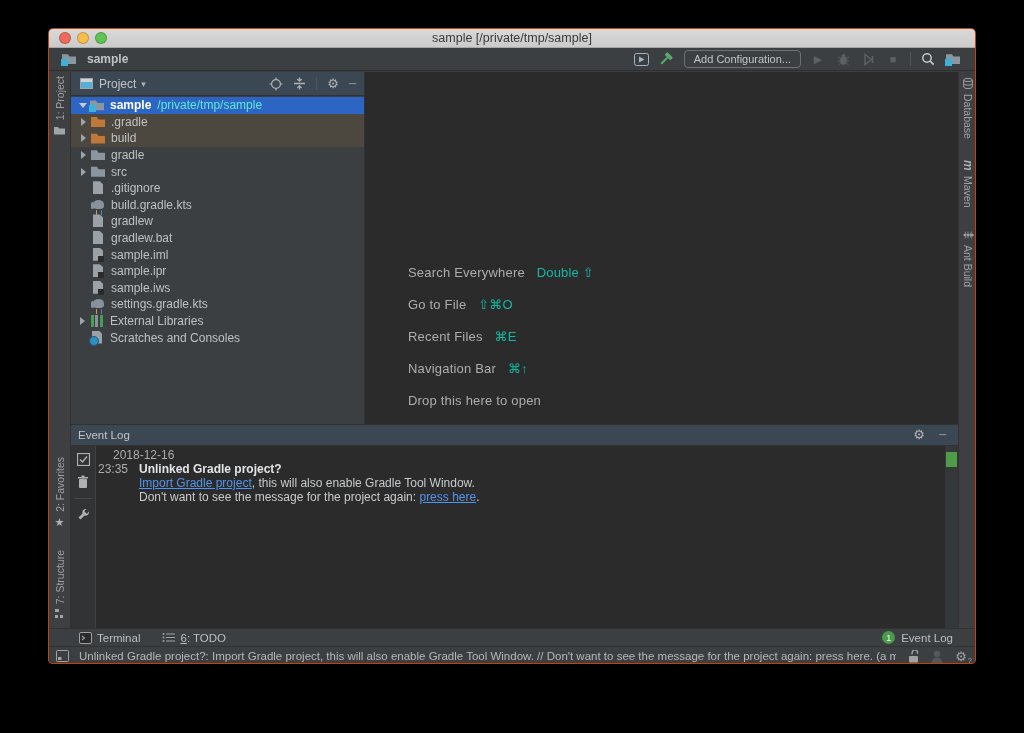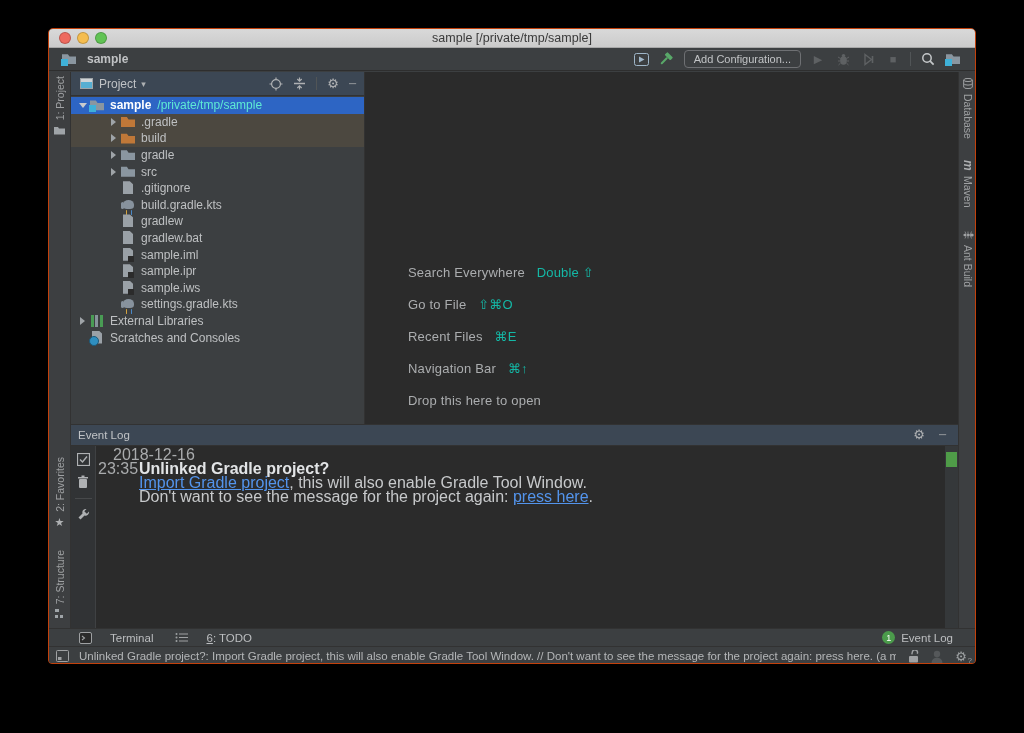--- a/index.html
+++ b/index.html
@@ -48,21 +48,21 @@
   .pp-chev { font-size:9px; color:#aeb1b3; margin-left:5px; }
   .pp-tools { margin-left:auto; display:flex; align-items:center; gap:10px; }
   .pp-sep { width:1px; height:13px; background:#515557; }
 
   .tree { padding-top:1px; }
   .trow { display:flex; align-items:center; height:16.6px; font-size:12px; color:#bec0c2; white-space:nowrap; cursor:default; }
   .row-selected { background:#2d65c4; color:#fff; }
   .row-selected .t-label { font-weight:700; }
   .row-selected .t-suffix { color:#5eead4; }
   .row-excluded { background:#4c4840; }
-  .ind-0 { padding-left:5px; } .ind-1 { padding-left:36px; }
+  .ind-0 { padding-left:5px; } .ind-1 { padding-left:6px; }
   .arr { width:13px; flex:0 0 13px; display:flex; align-items:center; justify-content:center; }
   .arr::before { content:''; display:none; }
   .arr-right::before { display:block; border-left:5px solid #9fa4a8; border-top:4px solid transparent; border-bottom:4px solid transparent; }
   .arr-down::before { display:block; border-top:5px solid #c8cbce; border-left:4px solid transparent; border-right:4px solid transparent; }
   .t-suffix { margin-left:6px; }
   .t-suffix:empty { display:none; }
 
   
   .ti { width:16px; height:16px; flex:0 0 16px; margin-right:5px; position:relative; }
   .ic-folder::after, .ic-folder-orange::after, .ic-project::after {
@@ -88,33 +88,33 @@
   .sc-keys:empty { display:none; }
 
   
   .eventlog { height:204px; display:flex; flex-direction:column; border-top:1px solid #323232; }
   .el-header { height:21px; background:#3c4754; display:flex; align-items:center; padding:0 12px 0 7px; border-bottom:1px solid #323232; }
   .el-title { font-size:11.5px; color:#c0c3c6; }
   .el-tools { margin-left:auto; display:flex; align-items:center; gap:14px; }
   .el-body { flex:1; background:#2b2b2b; position:relative; }
   .el-gutter { position:absolute; left:0; top:0; bottom:0; width:25px; background:#313335; border-right:1px solid #3f4143; display:flex; flex-direction:column; align-items:center; padding-top:7px; gap:9px; }
   .el-gutsep { width:17px; height:1px; background:#47494b; }
-  .el-content { position:absolute; left:26px; right:14px; top:0; bottom:0; font-size:16px; line-height:14px; }
+  .el-content { position:absolute; left:26px; right:14px; top:0; bottom:0; font-size:12px; line-height:14px; }
   .el-date { position:absolute; left:16px; top:2px; color:#a9abad; }
   .el-time { position:absolute; left:1px; top:16px; color:#a9abad; }
   .el-heading { position:absolute; left:42px; top:16px; color:#e2e4e6; font-weight:700; }
   .el-line3 { position:absolute; left:42px; top:30px; color:#c7c9cb; }
   .el-line4 { position:absolute; left:42px; top:44px; color:#c7c9cb; }
   .el-link { color:#5394ec; text-decoration:underline; cursor:pointer; }
   .el-track { position:absolute; right:0; top:0; bottom:0; width:13px; background:#35383a; }
   .el-mark { position:absolute; left:1px; top:6px; width:11px; height:15px; background:#4f9c48; }
 
   
   .bstripe { position:absolute; left:0; top:599px; width:928px; height:18px; background:#3c3f41; border-top:1px solid #323232; display:flex; align-items:center; font-size:11.5px; color:#bcbec0; }
-  .bs-item { display:flex; align-items:center; gap:18px; margin-left:22px; cursor:pointer; }
+  .bs-item { display:flex; align-items:center; gap:5px; margin-left:22px; cursor:pointer; }
   .bs-item.first { margin-left:30px; }
   .bs-right { margin-left:auto; margin-right:24px; display:flex; align-items:center; gap:6px; cursor:pointer; }
   .badge { width:13px; height:13px; border-radius:50%; background:#4b9b4b; color:#fff; font-size:9px; display:flex; align-items:center; justify-content:center; }
   .u { text-decoration:underline; }
 
   
   .statusbar { position:absolute; left:0; top:617px; width:928px; height:19px; background:#3c3f41; border-top:1px solid #323232; display:flex; align-items:center; font-size:11.5px; color:#b4b6b8; }
   .sb-msg { margin-left:10px; white-space:nowrap; overflow:hidden; flex:1; }
   .sb-right { display:flex; align-items:center; gap:12px; padding:0 10px 0 12px; }
   .sb-gearq { position:relative; color:#9da0a2; font-size:13px; }

